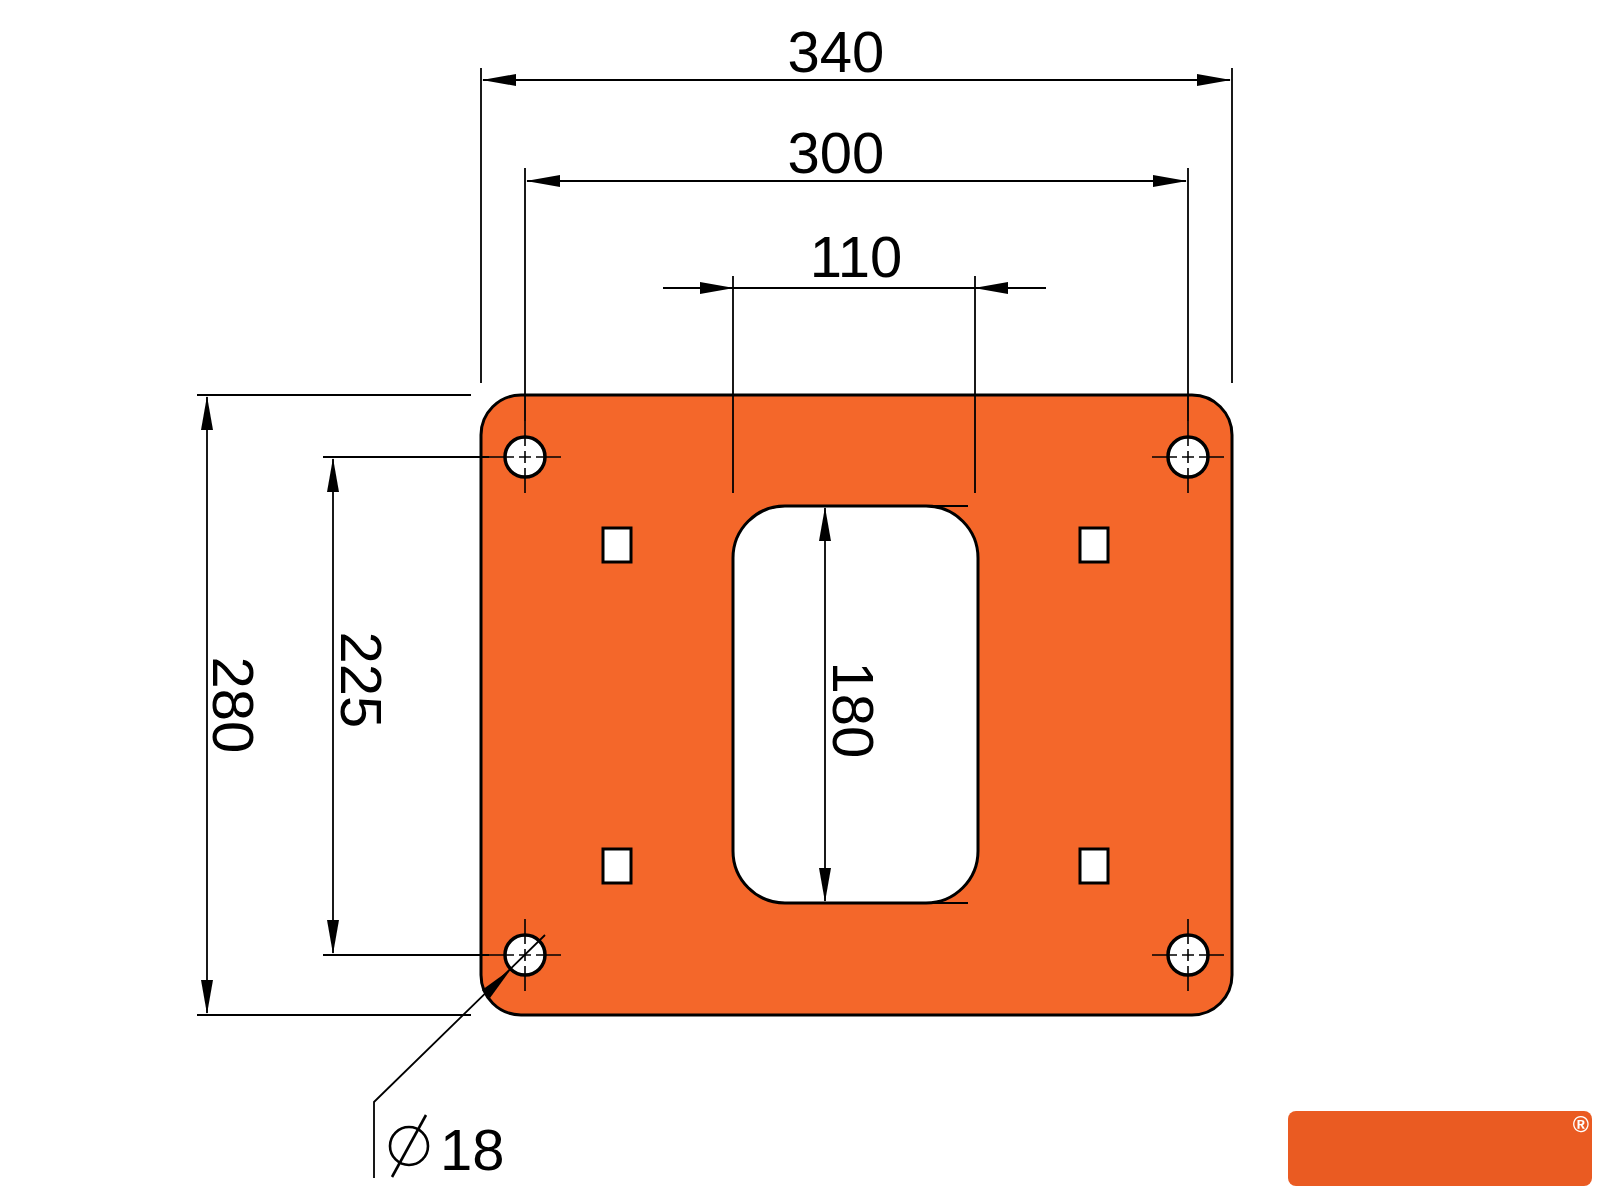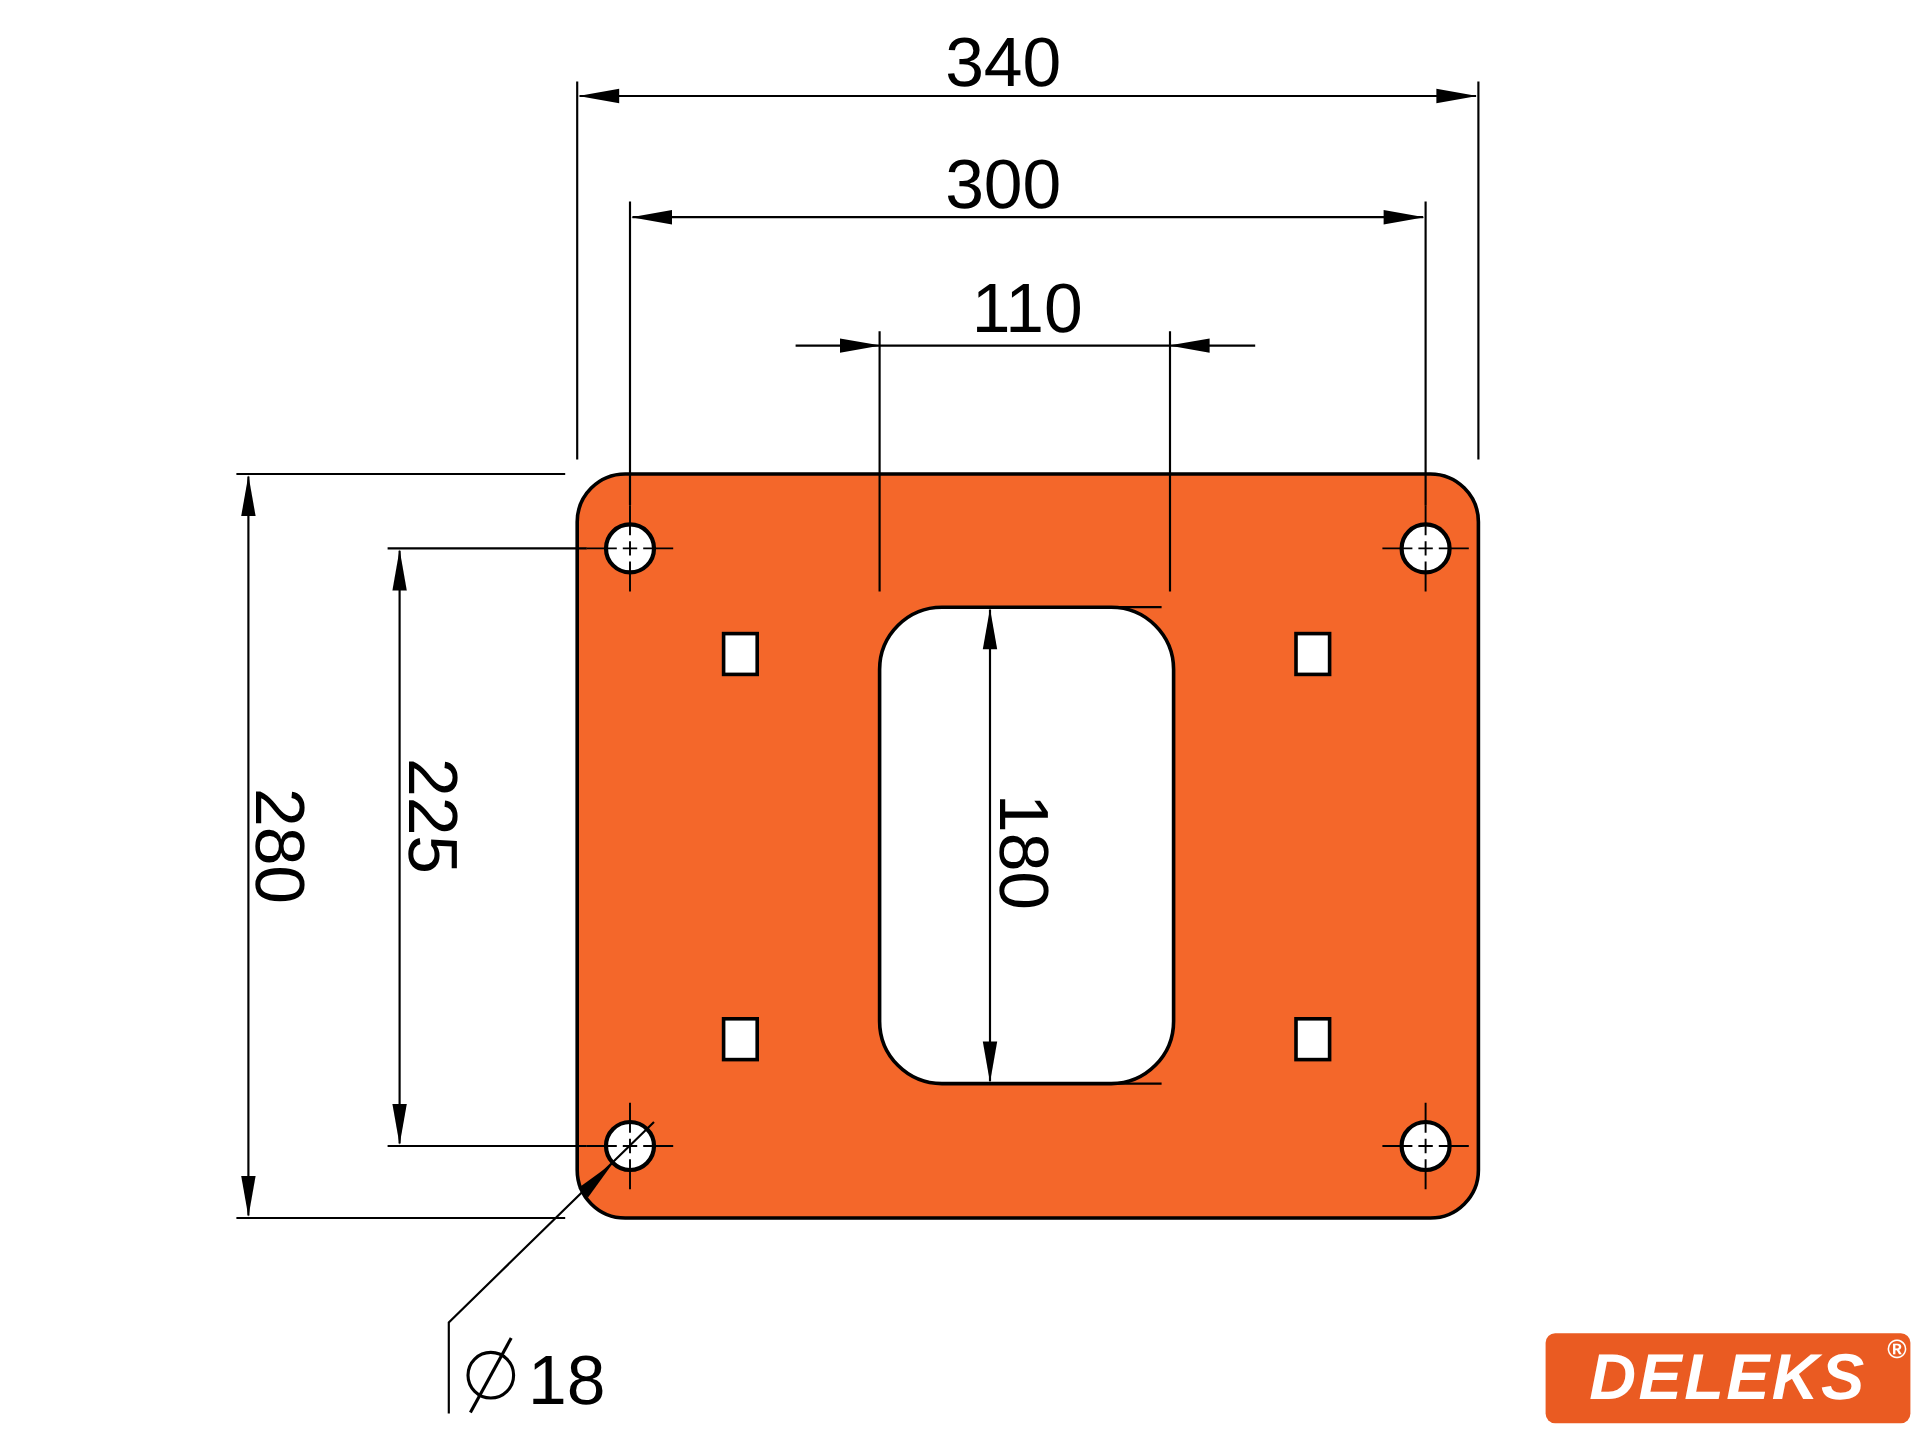--- a/index.html
+++ b/index.html
@@ -126,17 +126,16 @@
     <g stroke="#000000" stroke-width="2.6" fill="none">
       <circle cx="409" cy="1146" r="19"></circle>
       <line x1="392" y1="1177" x2="426" y2="1115"></line>
     </g>
     <text class="dim-text" x="440" y="1170" text-anchor="start">18</text>
   </g>
 
 </svg>
 
 <div class="logo">
-  <span class="logo-text">DELEKS</span>
   <span class="logo-reg">®</span>
 </div>
 
 </div>
 
 </body></html>

